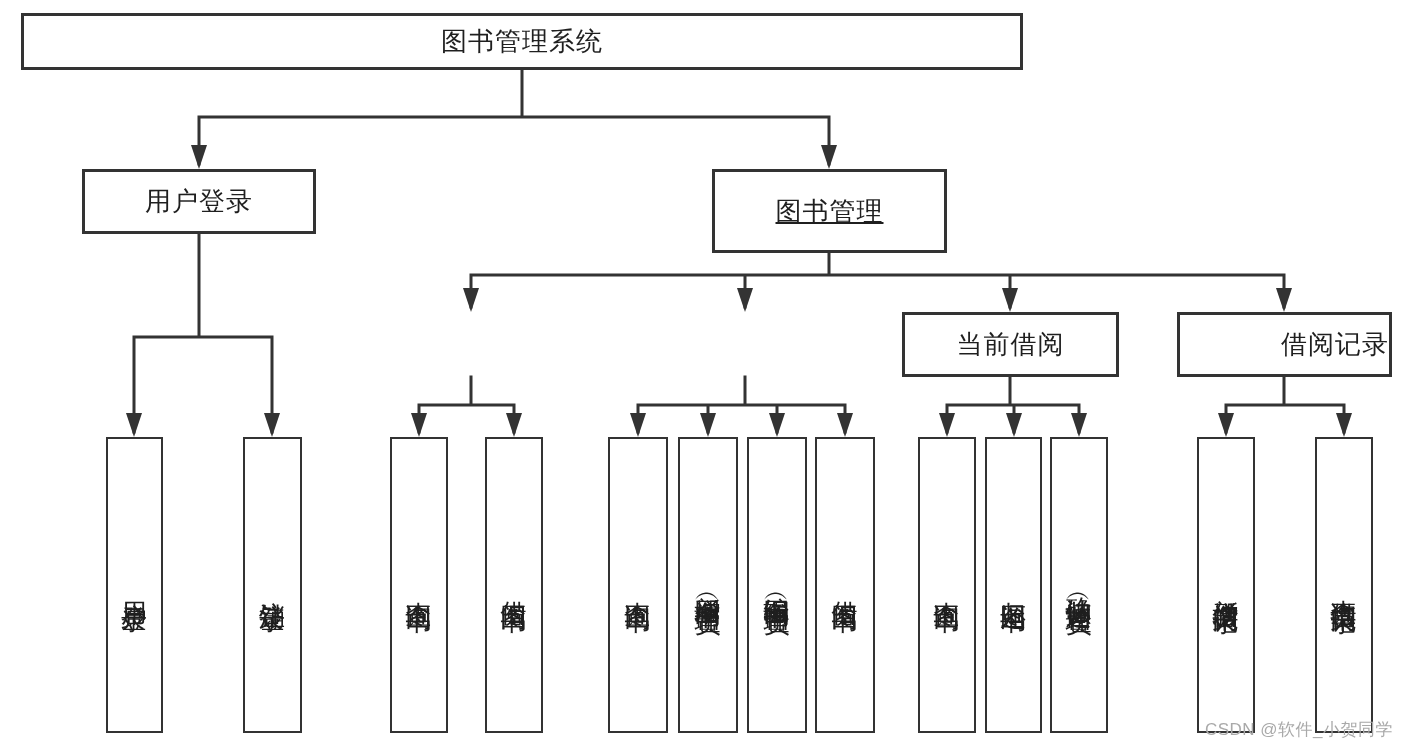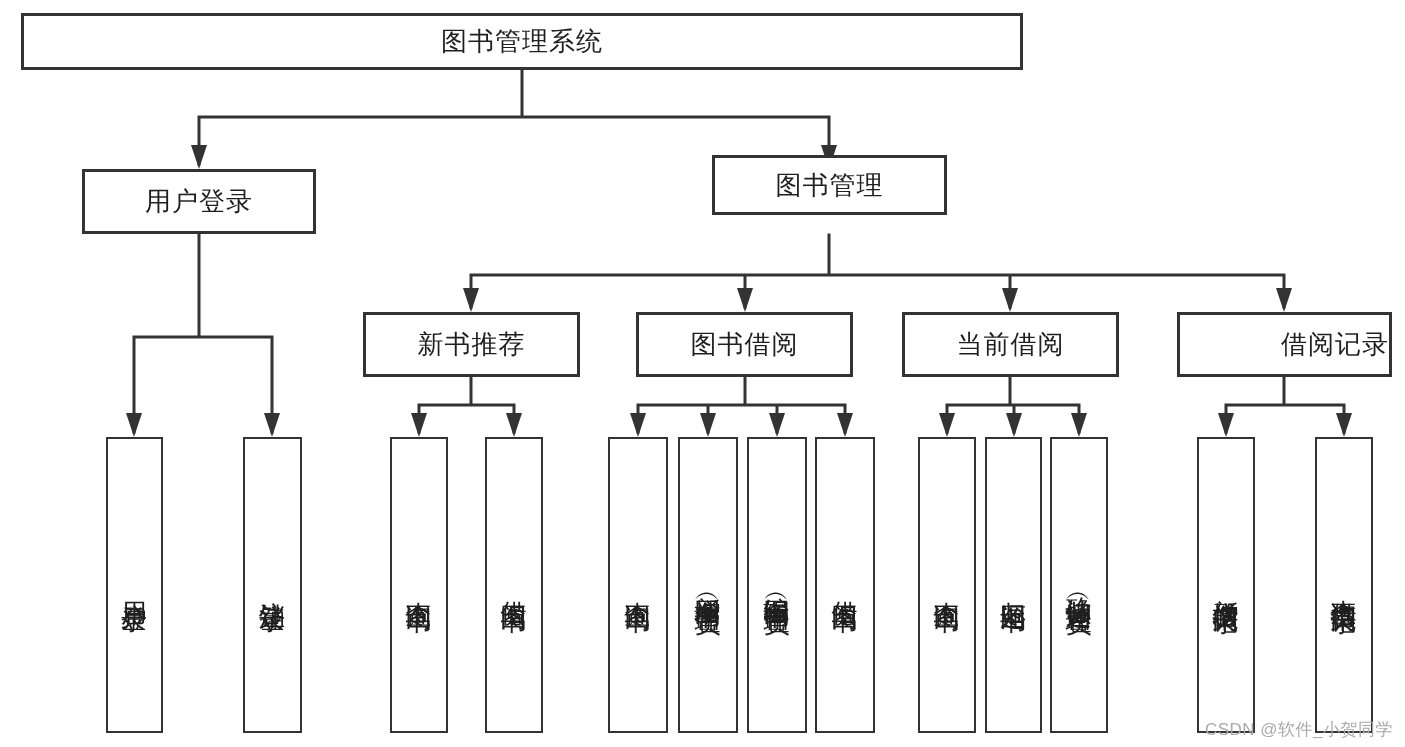--- a/index.html
+++ b/index.html
@@ -124,30 +124,24 @@
       <polygon points="1336,413 1352,413 1344,437"></polygon>
     </svg>
 
   <div class="box" style="left:21px; top:13px; width:1002px; height:57px;">
     <span class="h-label">图书管理系统</span>
   </div>
 
   <div class="box" style="left:82px; top:169px; width:234px; height:65px;">
     <span class="h-label">用户登录</span>
   </div>
-  <div class="box" style="left:712px; top:155px; width:235px; height:60px;">
+  <div class="box" style="left:712px; top:169px; width:235px; height:84px;text-decoration:underline;">
     <span class="h-label">图书管理</span>
   </div>
 
-  <div class="box" style="left:363px; top:312px; width:217px; height:65px;">
-    <span class="h-label">新书推荐</span>
-  </div>
-  <div class="box" style="left:636px; top:312px; width:217px; height:65px;">
-    <span class="h-label">图书借阅</span>
-  </div>
   <div class="box" style="left:902px; top:312px; width:217px; height:65px;">
     <span class="h-label">当前借阅</span>
   </div>
   <div class="box" style="left:1177px; top:312px; width:215px; height:65px;justify-content:flex-end;">
     <span class="h-label">借阅记录</span>
   </div>
 
   <div class="box leaf" style="left:106px; top:437px; width:57px; height:296px;">
     <span class="v-label">用户登录</span>
   </div>

